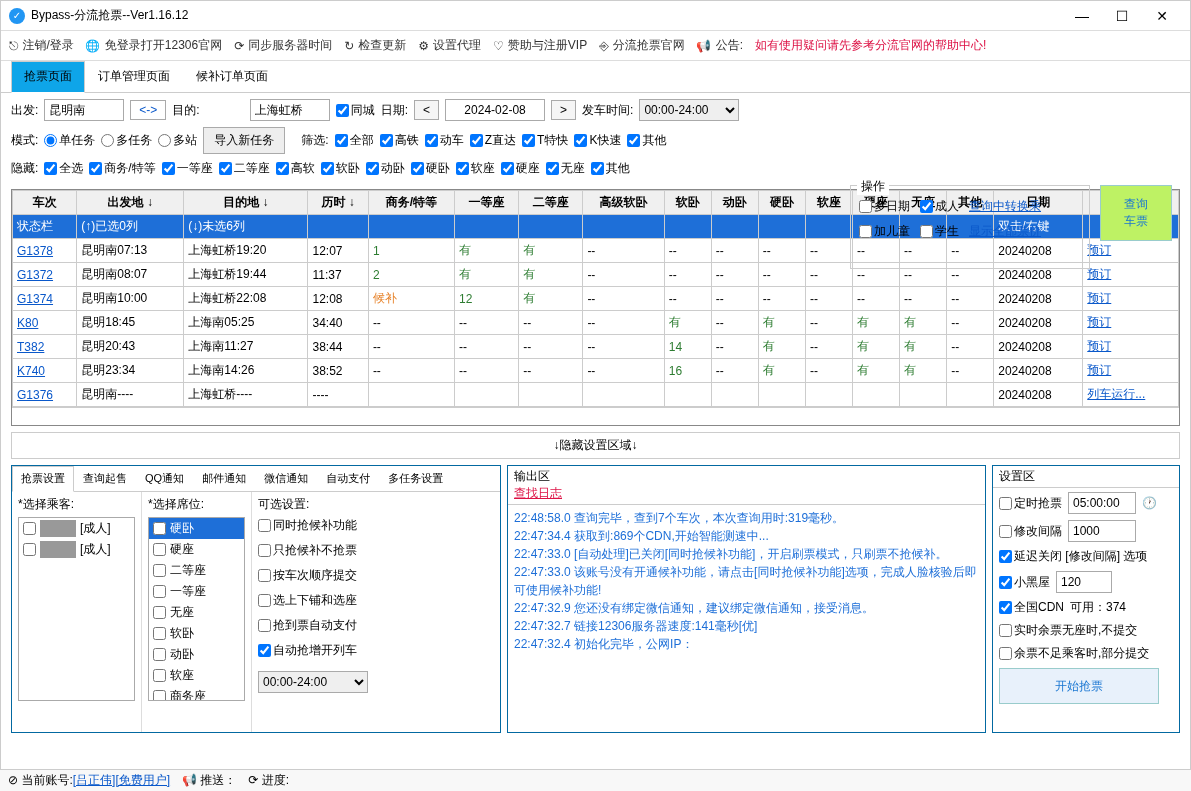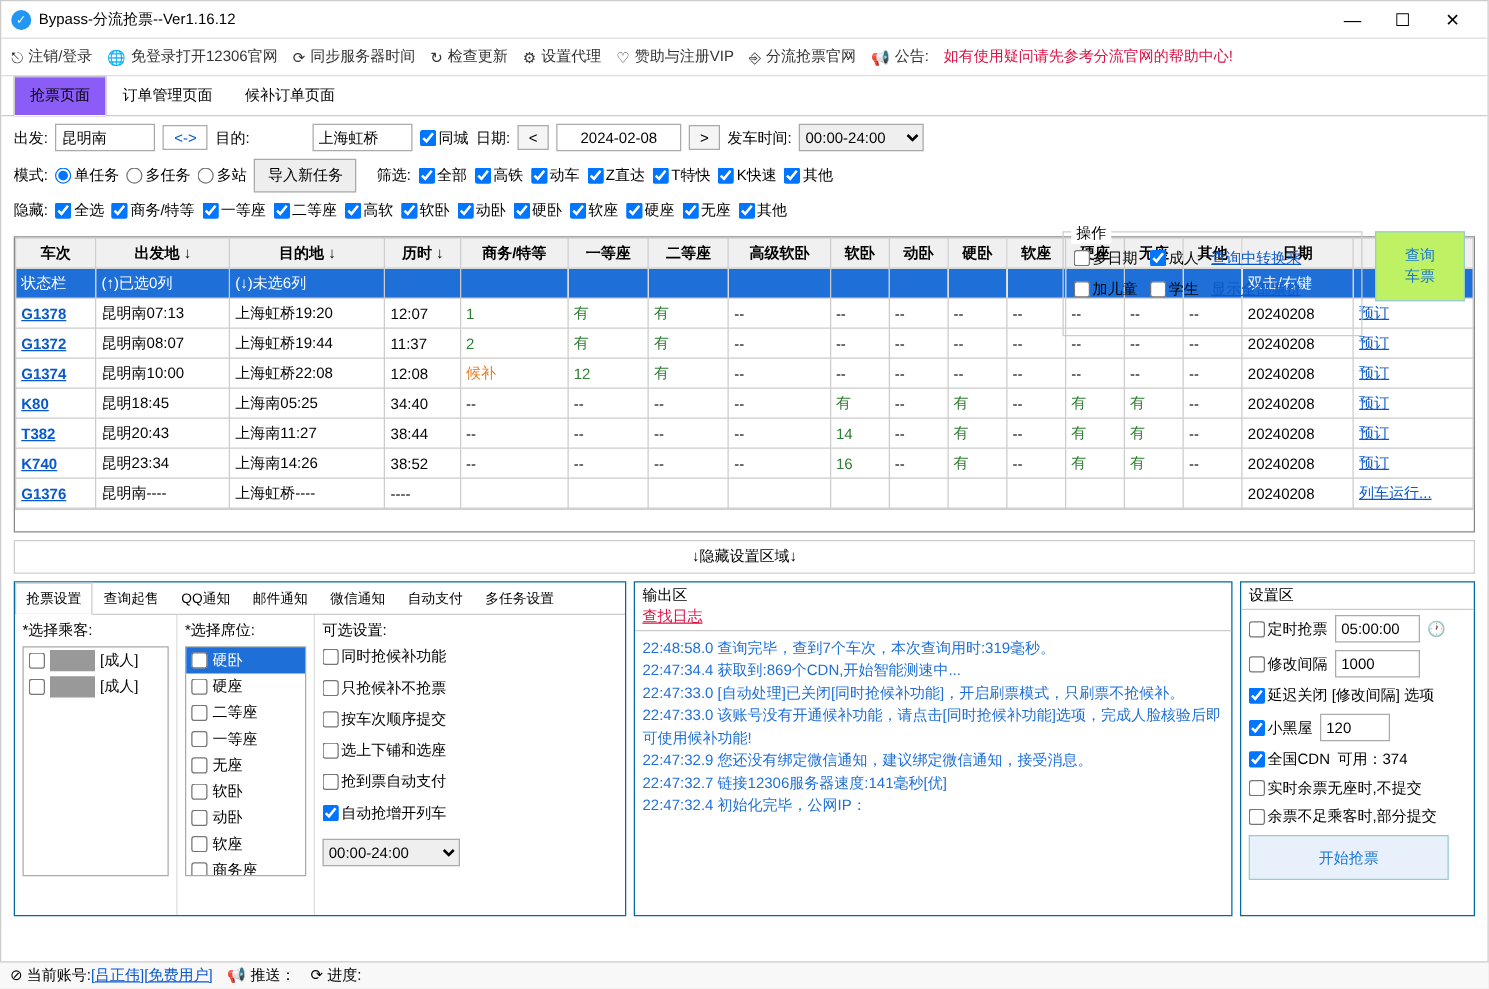--- a/index.html
+++ b/index.html
@@ -6,41 +6,41 @@
 body { background: #fff; width: 1191px; height: 791px; overflow: hidden; border: 1px solid #ccc; }
 .titlebar { display: flex; align-items: center; height: 30px; padding: 0 8px; border-bottom: 1px solid #ddd; }
 .titlebar .logo { width: 16px; height: 16px; background: #2196f3; border-radius: 50%; margin-right: 6px; display:flex;align-items:center;justify-content:center;color:#fff;font-size:10px;}
 .titlebar .title { flex: 1; }
 .titlebar .winbtn { width: 40px; text-align: center; font-size: 14px; cursor: pointer; }
 .toolbar { display: flex; align-items: center; height: 30px; padding: 0 8px; gap: 12px; border-bottom: 1px solid #ddd; color: #333; flex-wrap: nowrap; }
 .toolbar .tbitem { display: flex; align-items: center; gap: 4px; cursor: pointer; white-space: nowrap; }
 .toolbar .announce { color: #d14; }
 .tabs { display: flex; border-bottom: 1px solid #ccc; padding: 0 10px; }
 .tab { padding: 6px 12px; border: 1px solid transparent; cursor: pointer; }
-.tab.active { border: 1px solid #ccc; border-bottom: 1px solid #fff; background: #8b5cf6; margin-bottom: -1px; }
+.tab.active { border: 1px solid #ccc; border-bottom: 1px solid #fff; background: #0ea5e9; margin-bottom: -1px; }
 .search-area { padding: 6px 10px; }
 .row { display: flex; align-items: center; gap: 6px; margin-bottom: 6px; }
 .row label { white-space: nowrap; }
 input[type=text] { border: 1px solid #aaa; height: 22px; padding: 0 4px; }
 select { border: 1px solid #aaa; height: 22px; }
 .swap-btn { color: #0a58ca; border: 1px solid #aaa; padding: 2px 8px; cursor: pointer; }
 .arrow-btn { border: 1px solid #aaa; padding: 2px 8px; cursor: pointer; background: #f5f5f5; }
 .btn { border: 1px solid #aaa; padding: 4px 10px; cursor: pointer; background: #eee; }
 .query-btn { position: absolute; right: 18px; top: 92px; width: 72px; height: 56px; background: #bef264; border: 1px solid #9cc; color: #1976d2; display:flex;align-items:center;justify-content:center; cursor:pointer; text-align:center; }
 .op-box { position: absolute; right: 100px; top: 92px; width: 240px; height: 84px; border: 1px solid #ccc; padding: 4px 8px; }
 .op-box .op-title { position: absolute; top: -8px; left: 6px; background: #fff; padding: 0 4px; }
 .op-box .op-row { display: flex; gap: 10px; margin-top: 8px; }
 .link { color: #0a58ca; text-decoration: underline; cursor: pointer; }
 .chk { display: flex; align-items: center; gap: 2px; }
 .table-wrap { border: 1px solid #888; margin: 0 10px; }
 table { width: 100%; border-collapse: collapse; }
 th, td { border: 1px solid #ccc; padding: 3px 4px; text-align: left; font-size: 12px; white-space: nowrap; overflow: hidden; }
 th { background: #f0f0f0; text-align: center; }
 tr.selected td { background: #1e6fd8; color: #fff; }
-.train-link { color: #0a58ca; text-decoration: underline; cursor: pointer; font-weight: bold; }
+.train-link { color: #0a58ca; text-decoration: underline; cursor: pointer; }
 .green { color: #2e7d32; }
 .orange { color: #e67e22; }
 .collapse-bar { text-align: center; padding: 4px; border: 1px solid #ccc; margin: 6px 10px 0; cursor: pointer; }
 .bottom-wrap { display: flex; gap: 6px; padding: 0 10px; margin-top: 6px; height: 268px; }
 .panel { border: 1px solid #0369a1; flex-shrink: 0; display: flex; flex-direction: column; }
 .settings-tabs { display: flex; border-bottom: 1px solid #ccc; }
 .settings-tabs .stab { padding: 4px 8px; border: 1px solid transparent; cursor: pointer; white-space: nowrap; font-size: 11px; }
 .settings-tabs .stab.active { border: 1px solid #ccc; border-bottom: 1px solid #fff; margin-bottom: -1px; }
 .settings-body { display: flex; flex: 1; overflow: hidden; }
 .col { padding: 4px 6px; border-right: 1px solid #ddd; overflow-y: auto; }

